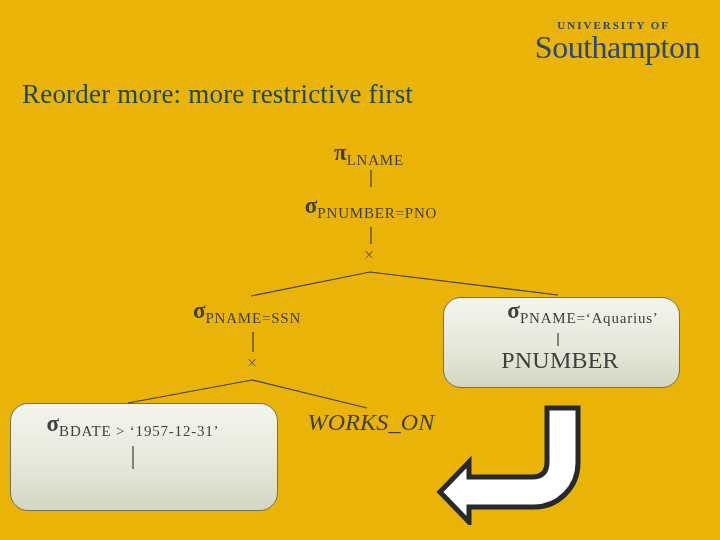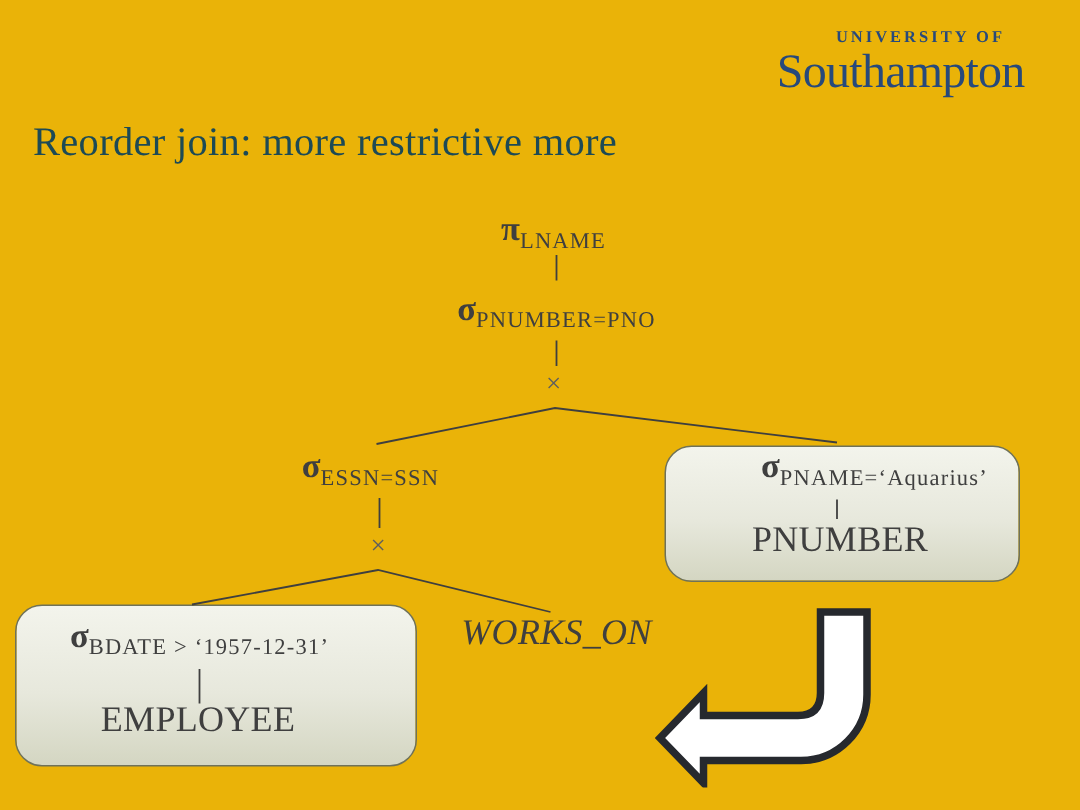--- a/index.html
+++ b/index.html
@@ -28,21 +28,20 @@
     letter-spacing: 2px;
     margin-right: 46px;
     line-height: 1;
   }
   .logo-name {
     font-size: 32px;
     font-weight: 500;
     letter-spacing: -0.5px;
     line-height: 1.05;
     margin-right: 16px;
-    text-align: center;
   }
 
   
   .title {
     position: absolute;
     left: 22px;
     top: 79px;
     font-size: 27px;
     font-weight: normal;
     color: #1d4a55;
@@ -101,21 +100,21 @@
 </head>
 <body>
 
 <div class="slide">
 
   <div class="logo">
     <div class="logo-top">UNIVERSITY OF</div>
     <div class="logo-name">Southampton</div>
   </div>
 
-  <h1 class="title">Reorder join: more restrictive more</h1>
+  <h1 class="title">Reorder more: more restrictive first</h1>
 
   <div class="box box-left"></div>
   <div class="box box-right"></div>
 
   <svg class="lines" width="720" height="540" viewBox="0 0 720 540">
     <g stroke="#3f3f3f" stroke-width="1.2" fill="none">
       <line x1="371" y1="170" x2="371" y2="187"></line>
       <line x1="371" y1="227" x2="371" y2="244"></line>
       <polyline points="251,296 370,272 558,295"></polyline>
       <line x1="253" y1="332" x2="253" y2="352"></line>
@@ -129,36 +128,35 @@
     <span class="op">σ</span><span class="sub">PNUMBER=PNO</span>
   </div>
 
   <div class="node n-pi">
     <span class="op">π</span><span class="sub">LNAME</span>
   </div>
 
   <div class="node n-cross1 cross">×</div>
 
   <div class="node n-essn">
-    <span class="op">σ</span><span class="sub">ESSN=SSN</span>
+    <span class="op">σ</span><span class="sub">PNAME=SSN</span>
   </div>
 
   <div class="node n-cross2 cross">×</div>
 
   <div class="node n-pname">
     <span class="op">σ</span><span class="sub">PNAME=‘Aquarius’</span>
   </div>
 
   <div class="node n-project rel">PNUMBER</div>
 
   <div class="node n-bdate">
     <span class="op">σ</span><span class="sub">BDATE &gt; ‘1957-12-31’</span>
   </div>
 
-  <div class="node n-employee rel">EMPLOYEE</div>
 
   <div class="node n-workson rel">WORKS_ON</div>
 
   <svg class="arrow" width="150" height="120" viewBox="0 0 150 120">
     <path d="M 112 3 L 112 57 Q 112 72 97 72 L 34 72 L 34 57 L 5 87 L 34 117 L 34 102 L 99 102 A 44 44 0 0 0 143 58 L 143 3 Z" fill="#ffffff" stroke="#26292e" stroke-width="5" stroke-linejoin="miter"></path>
   </svg>
 
 </div>
 
 </body></html>

